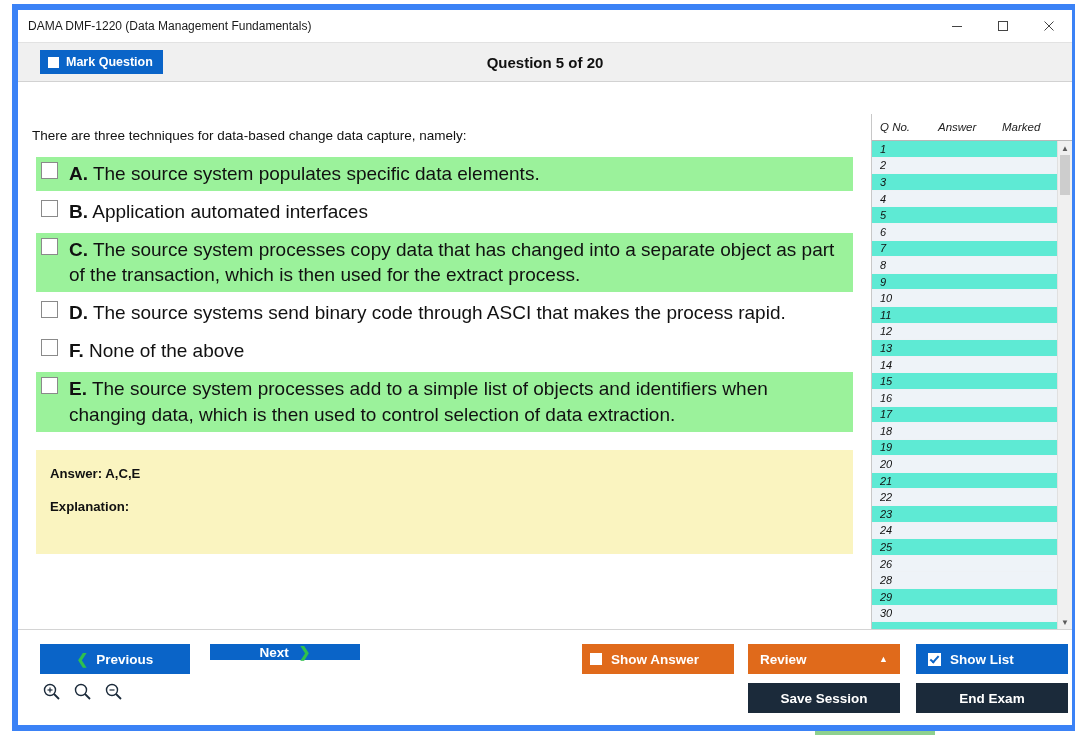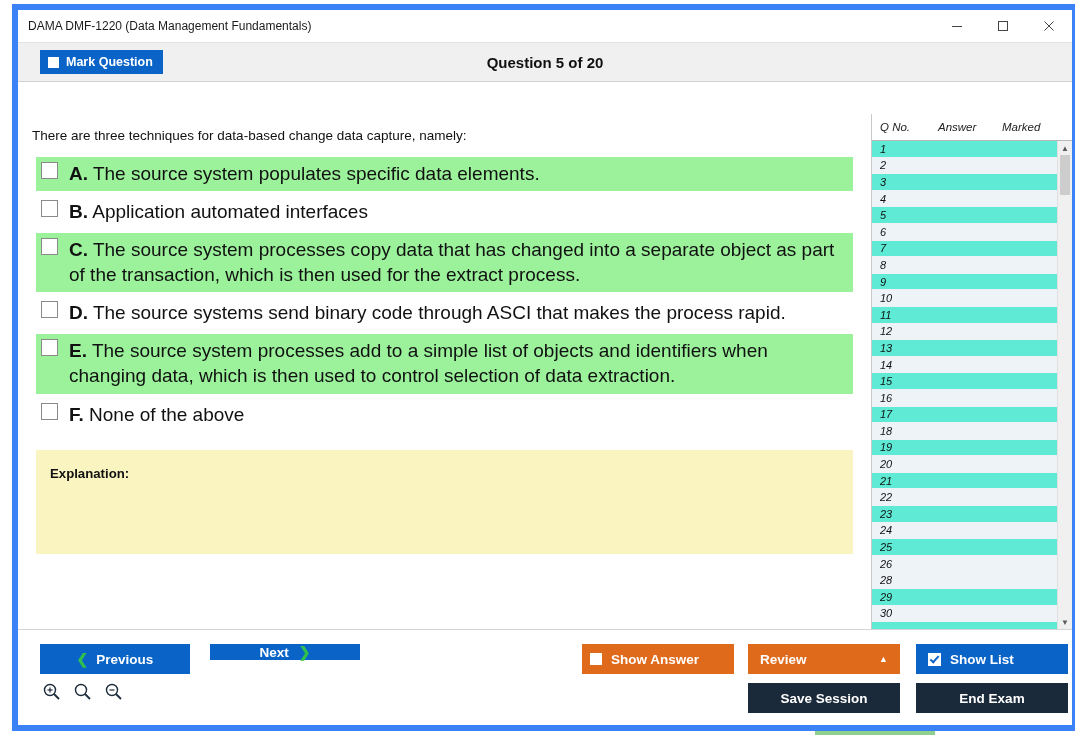--- a/index.html
+++ b/index.html
@@ -372,31 +372,32 @@
               <span class="text"><span class="letter">B.</span> <span>Application automated interfaces</span></span>
             </div>
             <div class="option highlight">
               <span class="box"></span>
               <span class="text"><span class="letter">C.</span> <span>The source system processes copy data that has changed into a separate object as part of the transaction, which is then used for the extract process.</span></span>
             </div>
             <div class="option">
               <span class="box"></span>
               <span class="text"><span class="letter">D.</span> <span>The source systems send binary code through ASCI that makes the process rapid.</span></span>
             </div>
+            <div class="option">
+              <span class="box"></span>
+              <span class="text"><span class="letter">F.</span> <span>None of the above</span></span>
+            </div>
             <div class="option highlight">
               <span class="box"></span>
               <span class="text"><span class="letter">E.</span> <span>The source system processes add to a simple list of objects and identifiers when changing data, which is then used to control selection of data extraction.</span></span>
             </div>
-            <div class="option">
-              <span class="box"></span>
-              <span class="text"><span class="letter">F.</span> <span>None of the above</span></span>
-            </div>
           </div>
 
         <div class="answer-panel">
+          <div class="answer-line">Answer: A,C,E</div>
           <div class="answer-line">Explanation:</div>
         </div>
       </div>
 
       <div class="right-pane">
         <div class="qlist-head">
           <div class="c1">Q No.</div>
           <div class="c2">Answer</div>
           <div class="c3">Marked</div>
         </div>

